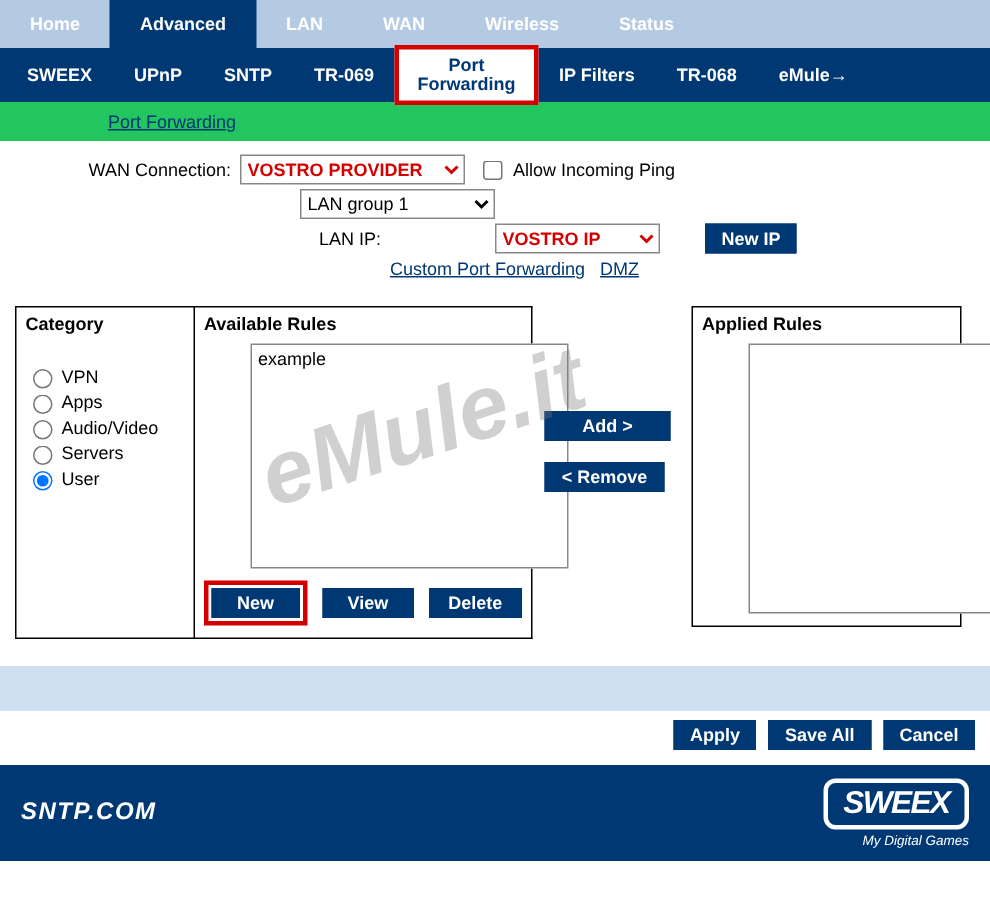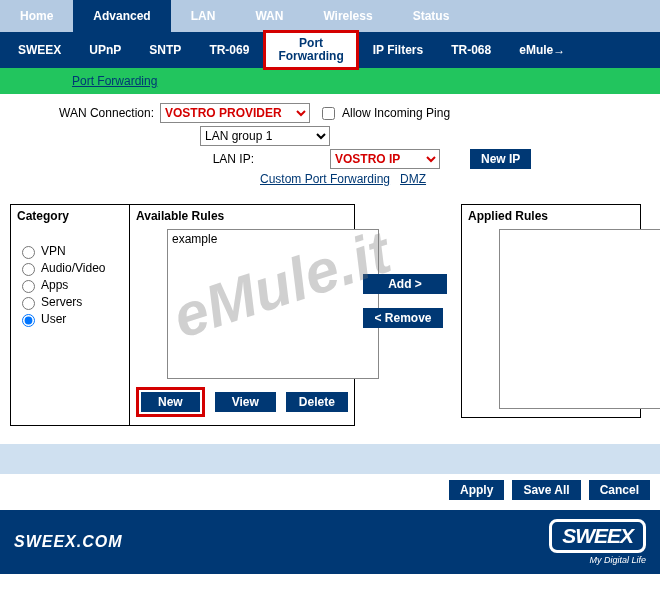--- a/index.html
+++ b/index.html
@@ -288,25 +288,25 @@
     <div style="display:flex;border-radius:21px;">
     <div class="cat-box">
       <div class="box-title">Category</div>
       <div class="cat-list">
         <label class="cat-item">
               <input type="radio" name="cat" style="">
               <span>VPN</span>
             </label>
         <label class="cat-item">
               <input type="radio" name="cat" style="">
+              <span>Apps</span>
+            </label>
+        <label class="cat-item">
+              <input type="radio" name="cat" style="">
               <span>Audio/Video</span>
-            </label>
-        <label class="cat-item">
-              <input type="radio" name="cat" style="">
-              <span>Apps</span>
             </label>
         <label class="cat-item">
               <input type="radio" name="cat" style="">
               <span>Servers</span>
             </label>
         <label class="cat-item">
               <input type="radio" name="cat" checked="" style="">
               <span>User</span>
             </label>
       </div>
@@ -342,20 +342,20 @@
 
 <div class="bottom-bar"></div>
 
 <div class="action-row">
   <span class="btn">Apply</span>
   <span class="btn">Save All</span>
   <span class="btn">Cancel</span>
 </div>
 
 <div class="footer">
-  <div class="footer-left">SWEEX.COM</div>
+  <div class="footer-left">SNTP.COM</div>
   <div class="sweex-logo">
     <div class="sweex-logo-box">SWEEX</div>
-    <div class="sweex-tag">My Digital Life</div>
+    <div class="sweex-tag">My Digital Games</div>
   </div>
 </div>
 
 <div class="watermark">eMule.it</div>
 
 </body></html>

